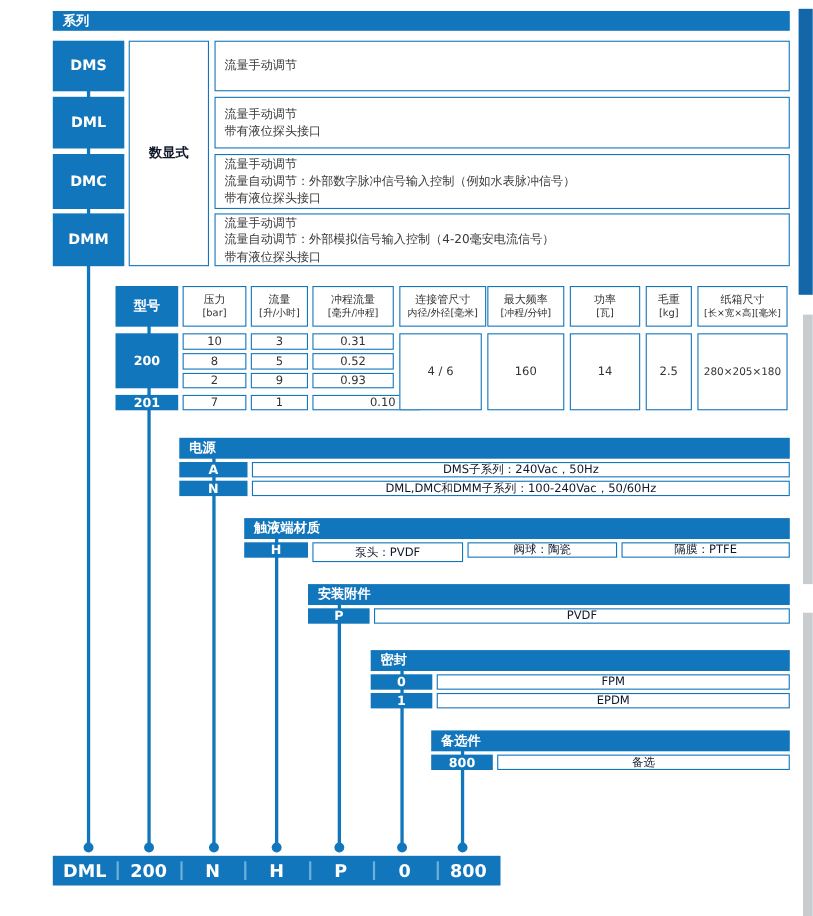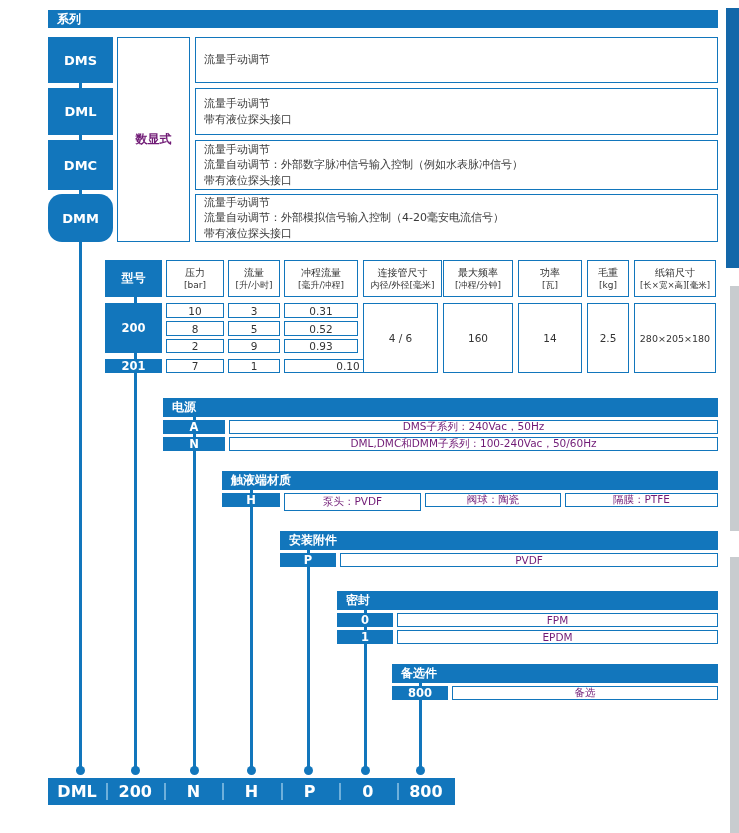--- a/index.html
+++ b/index.html
@@ -6,21 +6,21 @@
   .page{position:relative;width:739px;height:833px;background:#fff;overflow:hidden;
         font-family:"DejaVu Sans","Liberation Sans",sans-serif;color:#3a3a3a;}
   
   .hbar{position:absolute;background:#1276BC;color:#fff;font-weight:bold;font-size:12px;
         display:flex;align-items:center;padding-left:9px;box-sizing:border-box;z-index:2;}
   
   .code{position:absolute;background:#1276BC;color:#fff;font-weight:bold;font-size:11.5px;
         display:flex;align-items:center;justify-content:center;box-sizing:border-box;z-index:2;}
   
   .vbox{position:absolute;background:#fff;border:1.5px solid #1276BC;box-sizing:border-box;
-        display:flex;align-items:center;justify-content:center;font-size:10.5px;color:#701a75;z-index:2;}
+        display:flex;align-items:center;justify-content:center;font-size:10.5px;color:#0f172a;z-index:2;}
   .desc{position:absolute;background:#fff;border:1.5px solid #1276BC;box-sizing:border-box;
         display:flex;flex-direction:column;justify-content:center;padding-left:8px;
         font-size:11px;line-height:15.5px;color:#3a3a3a;z-index:2;}
   
   .hcell{position:absolute;background:#fff;border:1.5px solid #1276BC;box-sizing:border-box;
          display:flex;flex-direction:column;align-items:center;justify-content:center;
          font-size:10px;line-height:13px;color:#333;text-align:center;z-index:2;white-space:nowrap;}
   .hcell .sub{font-size:9px;}
   .cell{position:absolute;background:#fff;border:1px solid #1276BC;box-sizing:border-box;
         display:flex;align-items:center;justify-content:center;font-size:10.5px;color:#333;z-index:2;}
@@ -69,21 +69,21 @@
 
   <div class="code" style="left:48px;top:37px;width:65px;height:46px;font-size:13px;">
     <span>DMS</span>
   </div>
   <div class="code" style="left:48px;top:88px;width:65px;height:47px;font-size:13px;">
     <span>DML</span>
   </div>
   <div class="code" style="left:48px;top:140px;width:65px;height:50px;font-size:13px;">
     <span>DMC</span>
   </div>
-  <div class="code" style="left:48px;top:194px;width:65px;height:48px;font-size:13px;border-radius:14px;">
+  <div class="code" style="left:48px;top:194px;width:65px;height:48px;font-size:13px;">
     <span>DMM</span>
   </div>
 
   <div class="vbox" style="left:117px;top:37px;width:73px;height:205px;font-weight:bold;font-size:12px;">
     <span>数显式</span>
   </div>
 
   <div class="desc" style="left:195px;top:37px;width:523px;height:46px;">
     <span>流量手动调节</span>
   </div>

